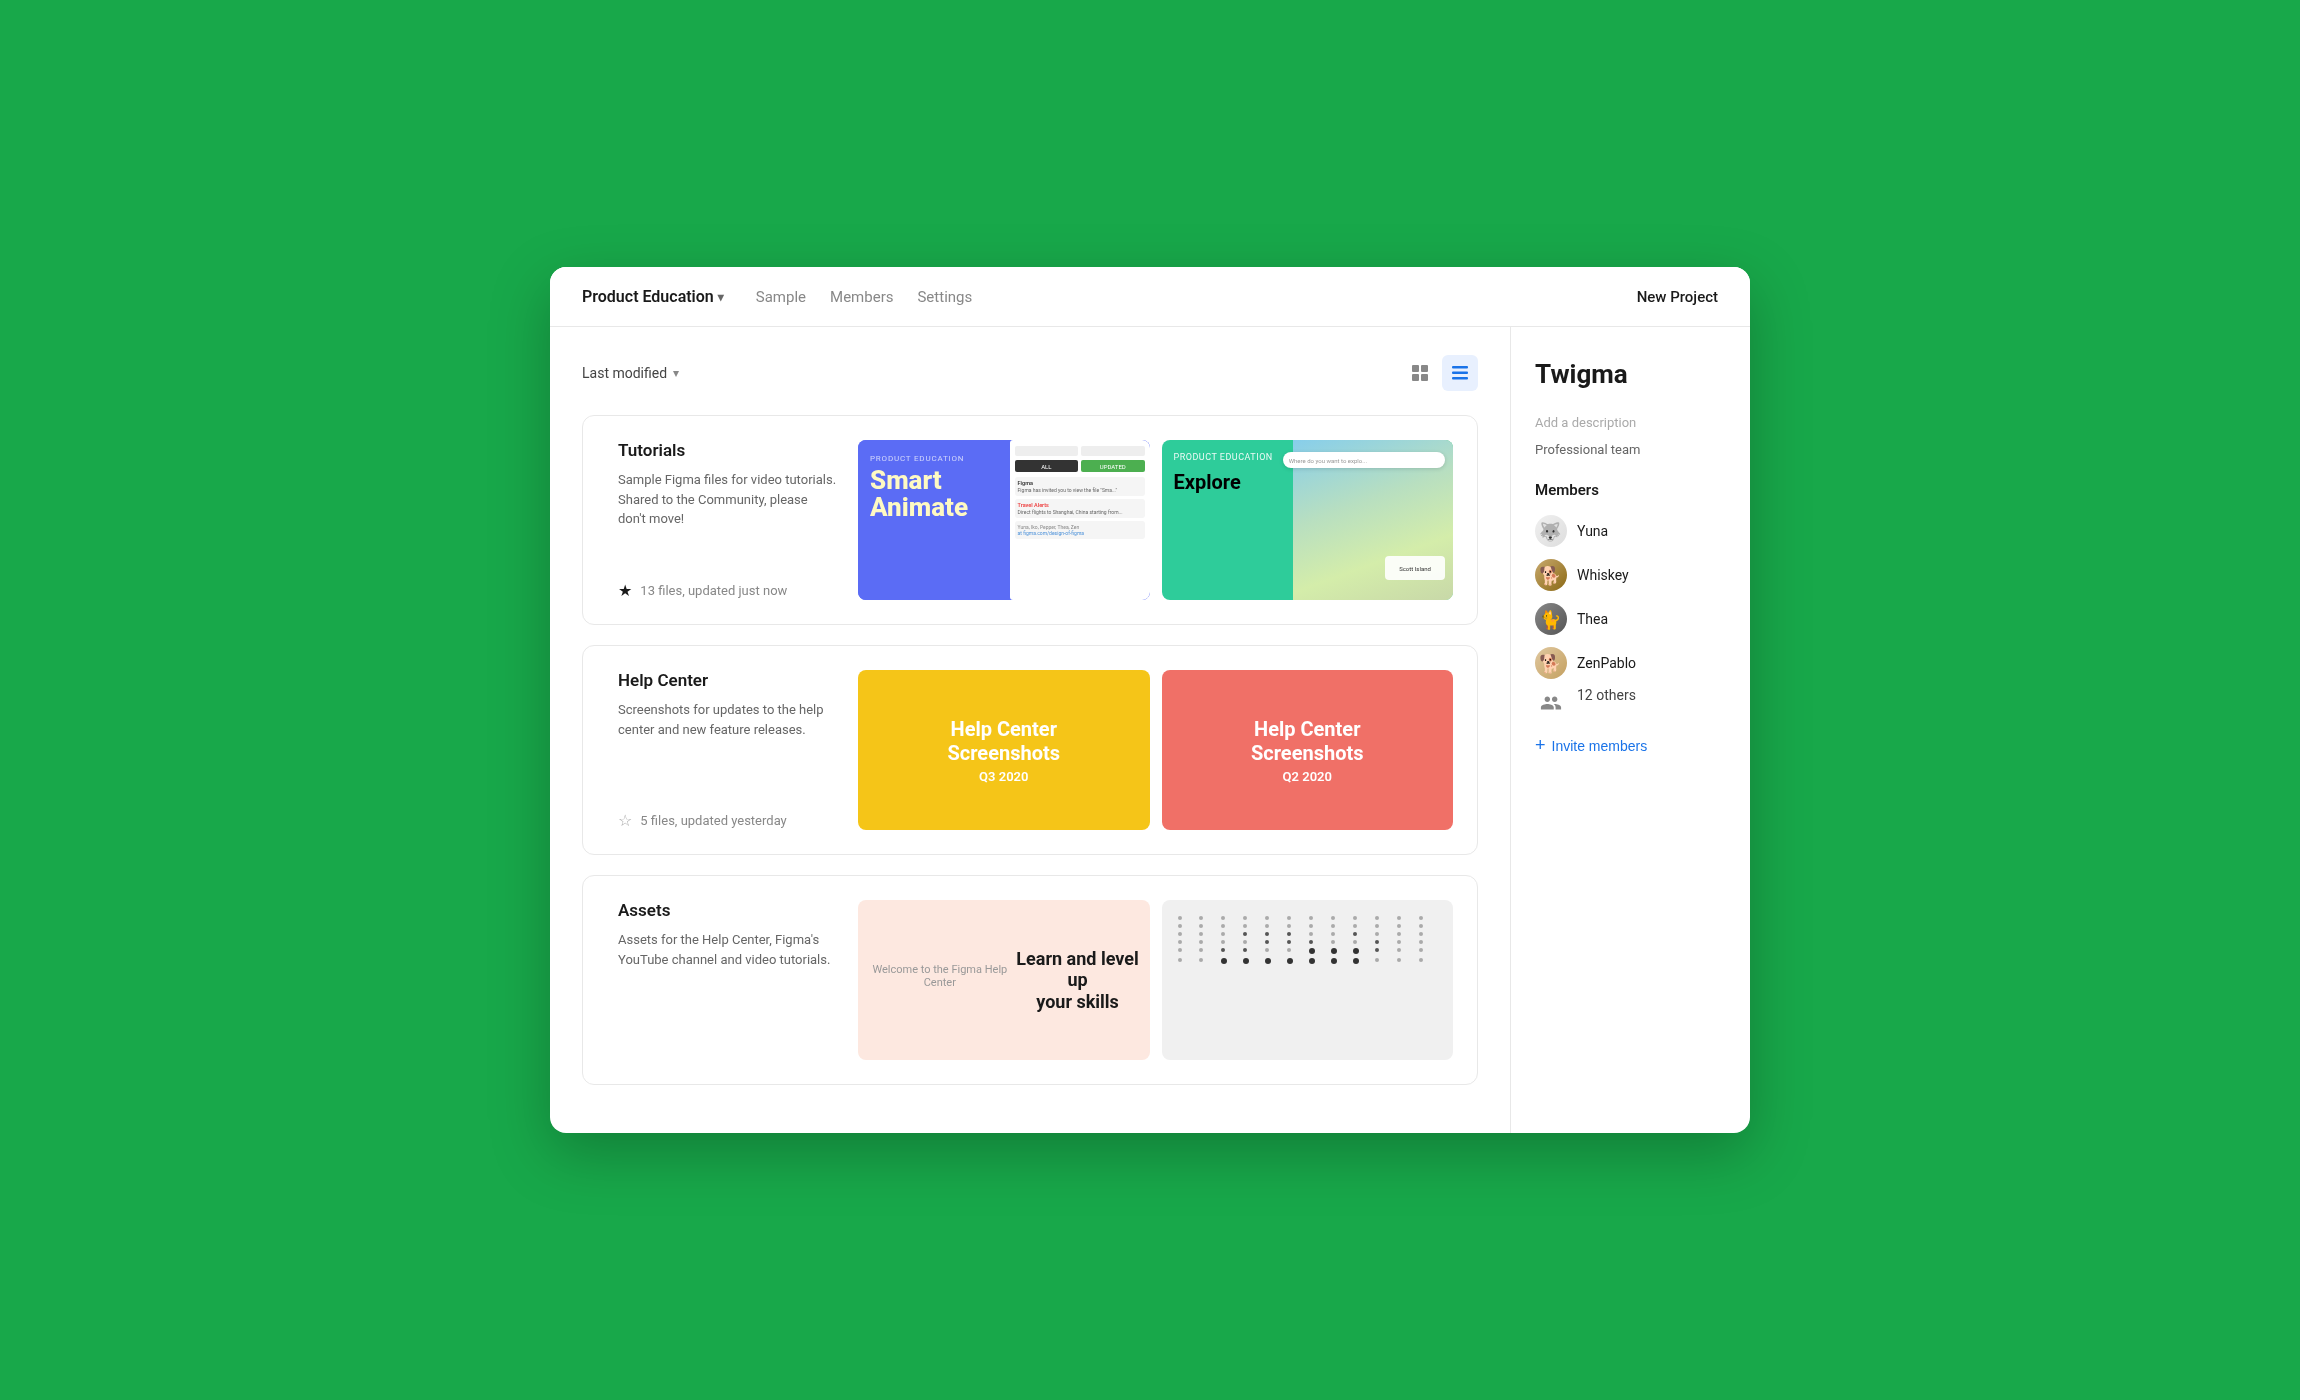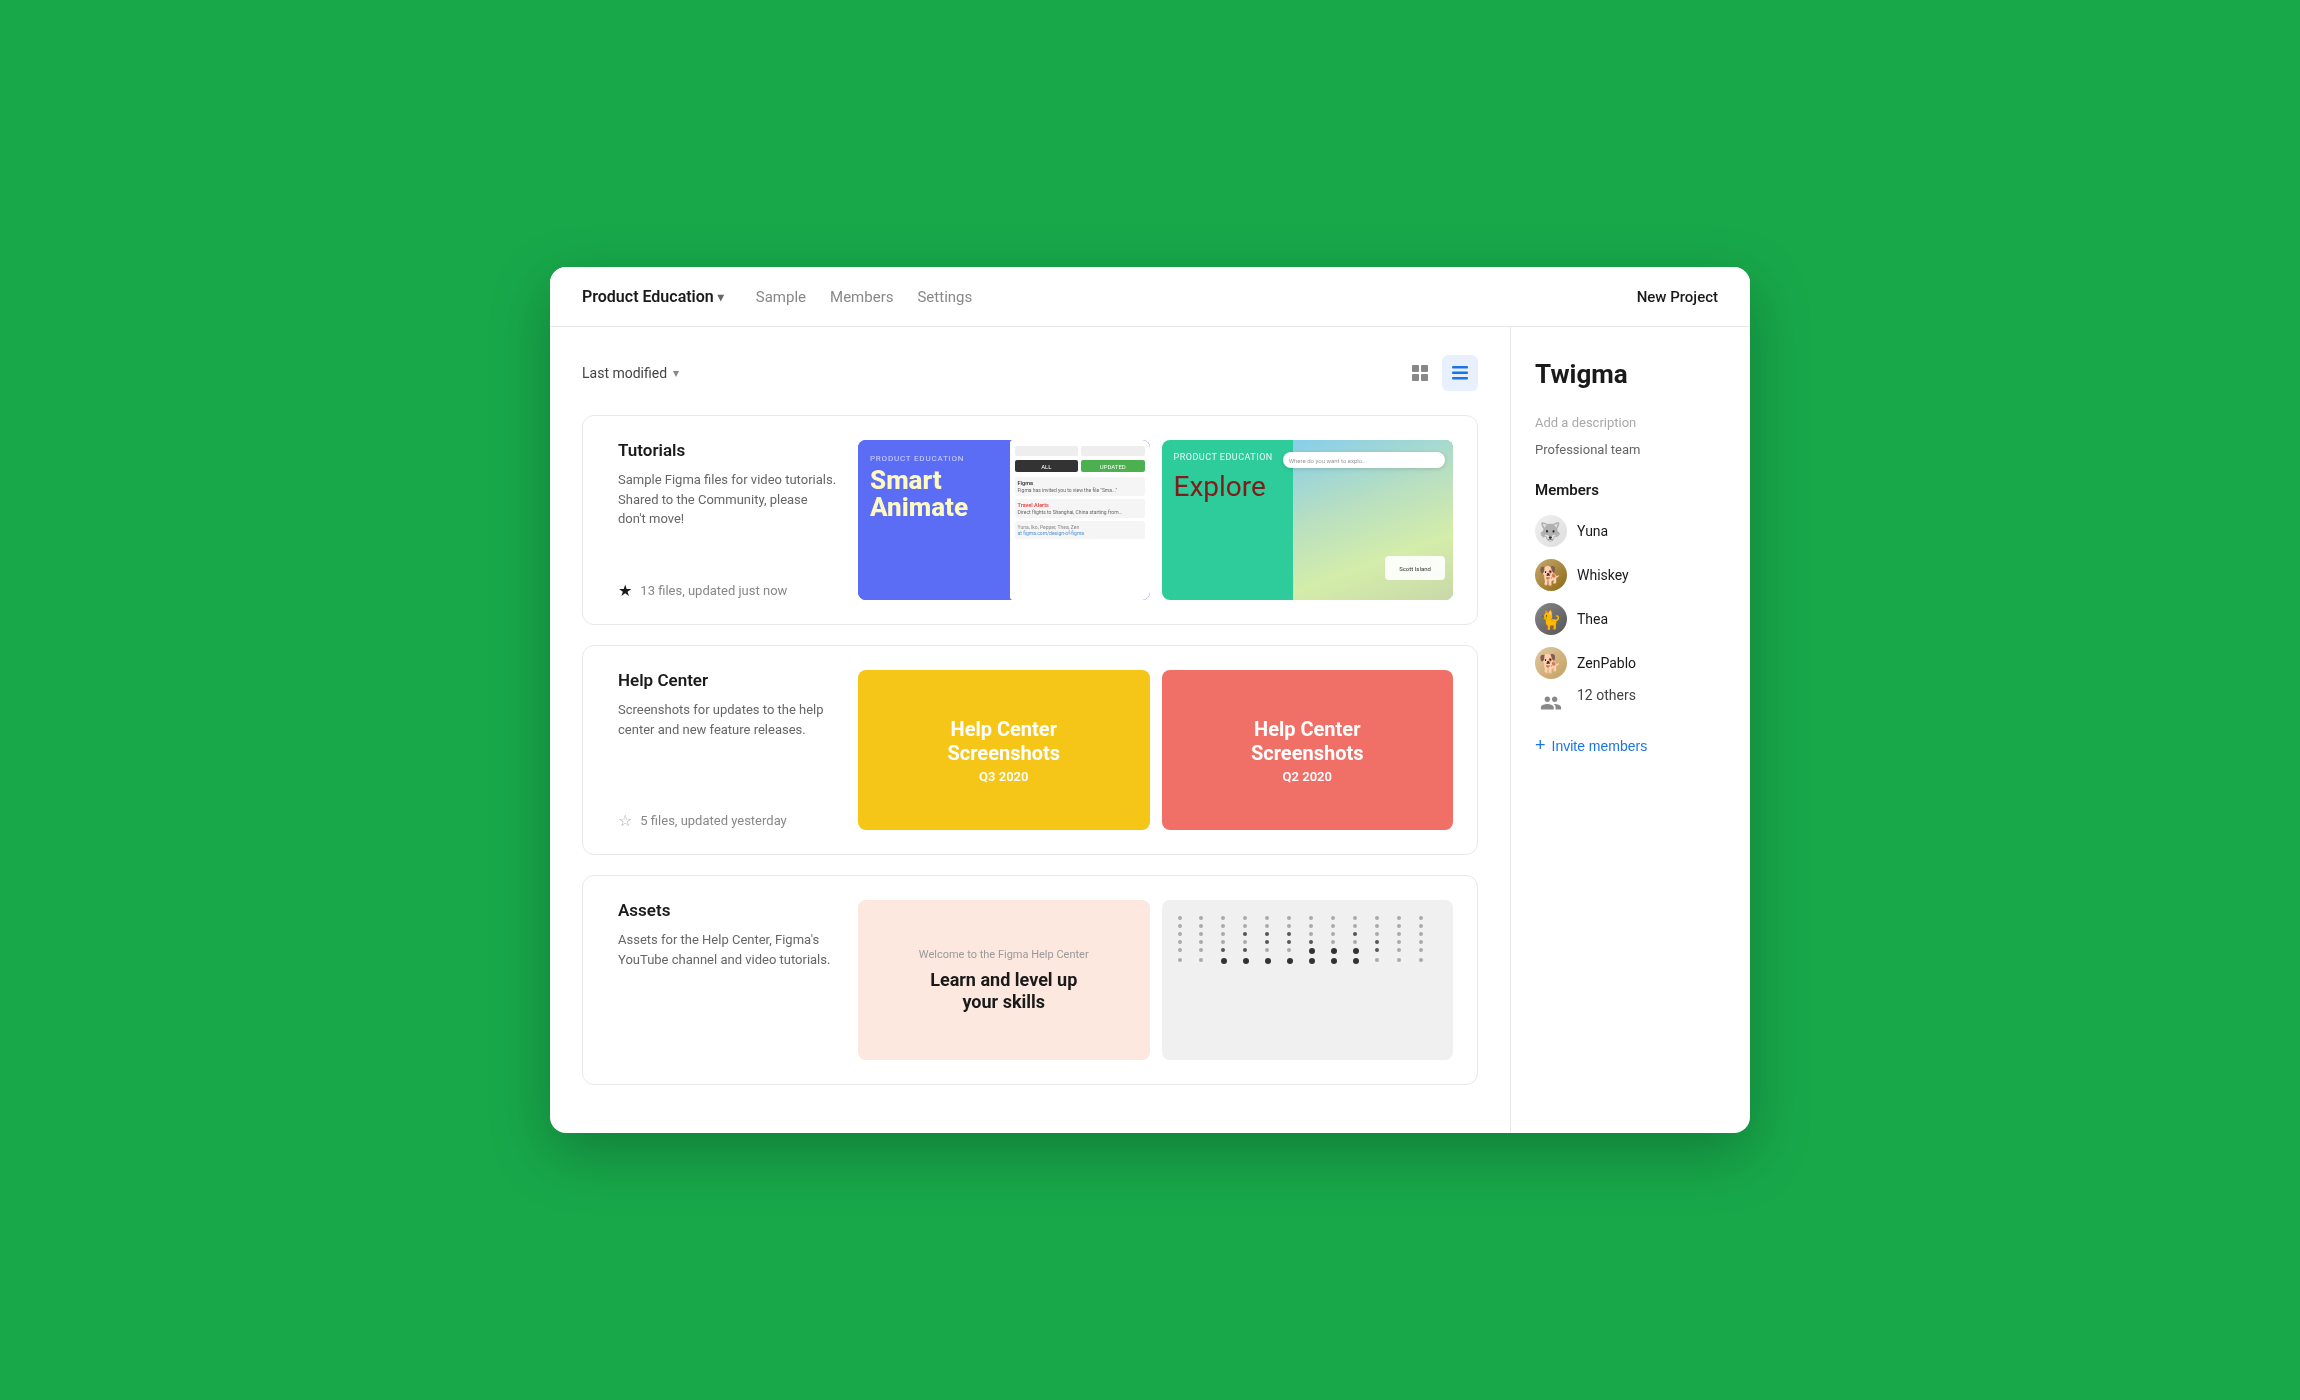--- a/index.html
+++ b/index.html
@@ -190,23 +190,23 @@
       left: 12px;
       font-size: 9px;
       color: rgba(255,255,255,0.9);
       text-transform: uppercase;
       letter-spacing: 0.5px;
     }
     .thumb-explore .explore-title {
       position: absolute;
       top: 30px;
       left: 12px;
-      font-size: 28px;
-      font-weight: 400;
-      color: #7f1d1d;
+      font-size: 20px;
+      font-weight: 700;
+      color: #000000;
     }
     .thumb-explore .map-area {
       position: absolute;
       right: 0;
       top: 0;
       width: 55%;
       height: 100%;
       background: linear-gradient(135deg, #87ceeb 0%, #98d4a3 50%, #c8e6b8 100%);
     }
     
@@ -244,21 +244,21 @@
     }
     .thumb-hc-q2 .hc-sub {
       font-size: 13px;
       font-weight: 600;
       color: #fff;
       margin-top: 4px;
     }
     
     .thumb-assets-1 {
       background: #fde8e0;
-      flex-direction: column;
+      flex-direction: row;
       align-items: center;
       justify-content: center;
       padding: 8px;
     }
     .thumb-assets-1 .assets-text {
       font-size: 11px;
       color: #999;
       margin-bottom: 8px;
       text-align: center;
     }

